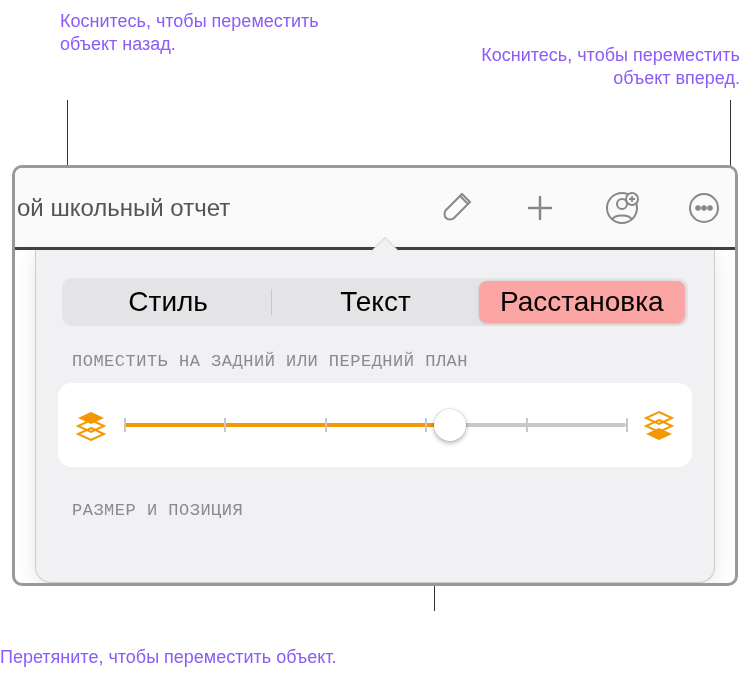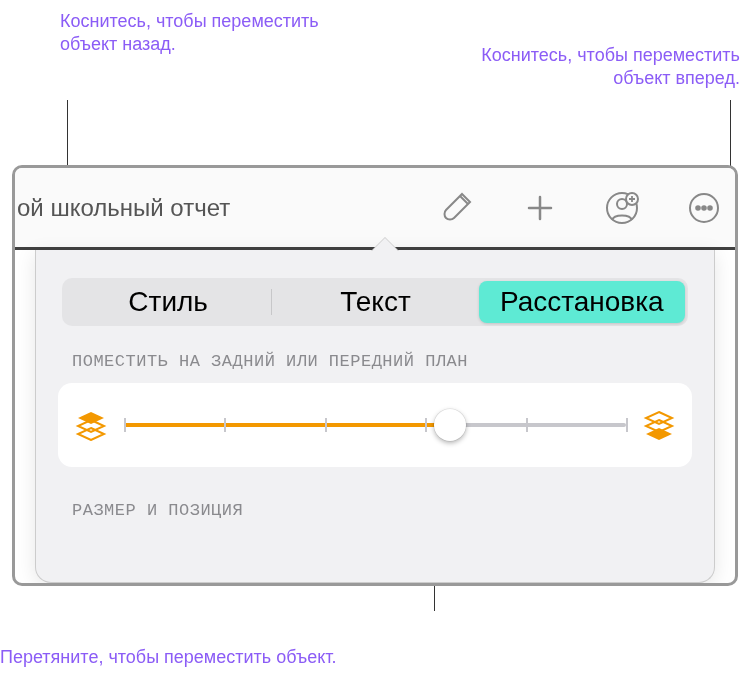--- a/index.html
+++ b/index.html
@@ -103,21 +103,21 @@
     flex: 1;
     display: flex;
     align-items: center;
     justify-content: center;
     font-size: 28px;
     color: #000;
     border-radius: 8px;
     position: relative;
   }
   .seg.sel {
-    background: #5eead4;
+    background: #fca5a5;
     box-shadow: 0 1px 3px rgba(0,0,0,0.15);
     font-weight: 500;
   }
   .seg-div {
     width: 1px;
     align-self: stretch;
     margin: 8px 0;
     background: #c7c7c9;
   }
 

